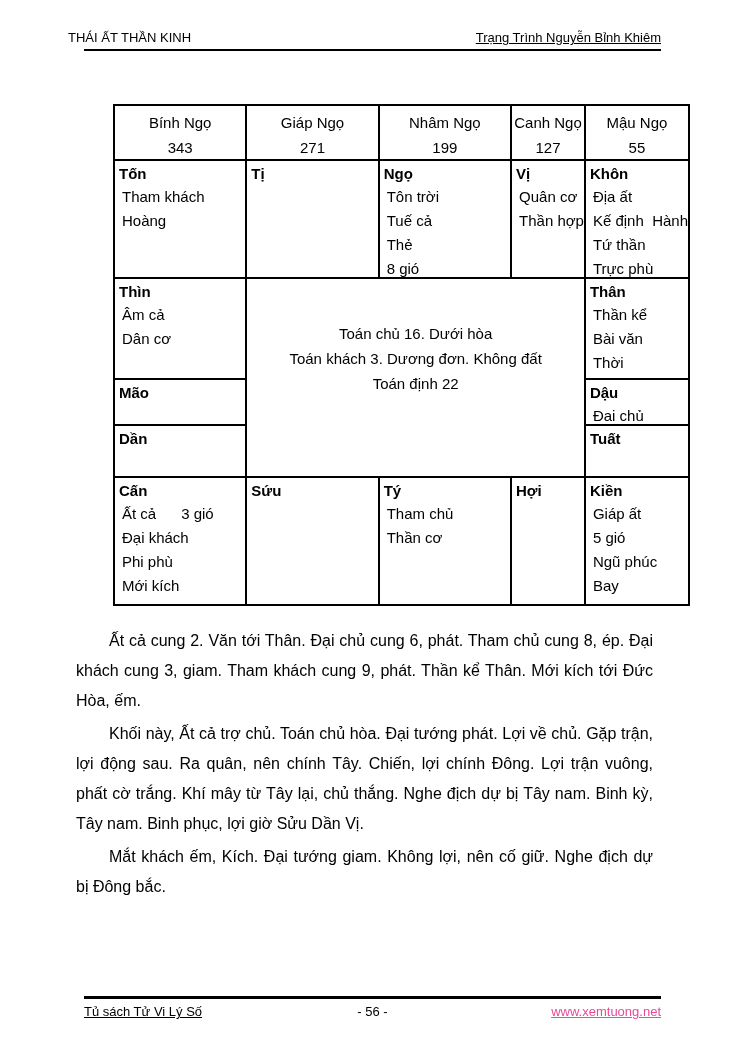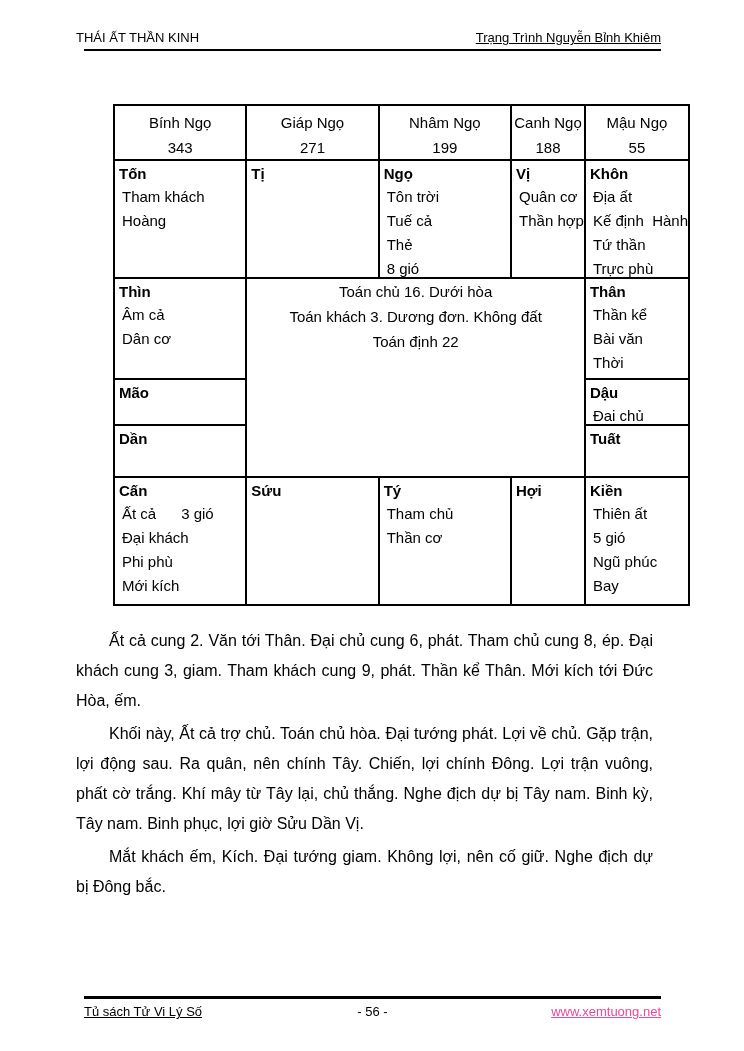--- a/index.html
+++ b/index.html
@@ -6,21 +6,21 @@
   .page{
     position:relative;
     width:744px;height:1051px;
     margin:0 auto;
     background:#ffffff;
     font-family:"Liberation Sans", sans-serif;
     color:#000;
     overflow:hidden;
   }
   
-  .hdr-left{position:absolute;left:76px;top:30px;font-size:13px;}
+  .hdr-left{position:absolute;left:68px;top:30px;font-size:13px;}
   .hdr-right{position:absolute;right:83px;top:30px;font-size:13px;text-decoration:underline;}
   .hdr-rule{position:absolute;left:84px;top:49px;width:577px;height:2px;background:#000;}
 
   
   .tbl{
     position:absolute;left:113px;top:104px;width:577px;height:502px;
     box-sizing:border-box;border:2px solid #000;
     display:grid;
     grid-template-columns:repeat(3,1fr);
     grid-template-rows:55px 118px 101px 46px 52px 1fr;
@@ -28,21 +28,21 @@
   }
   .cell{box-sizing:border-box;border-right:2px solid #000;border-bottom:2px solid #000;overflow:hidden;}
   .cell.last-col{border-right:none;}
   .cell.last-row{border-bottom:none;}
   .ycell{text-align:center;padding-top:4px;line-height:25px;}
   .ctitle{font-weight:bold;padding:2px 4px 0 4px;line-height:22px;white-space:pre-wrap;}
   .cl{padding-left:7px;line-height:24px;white-space:pre-wrap;}
   .center-cell{
     grid-column:2/5;grid-row:3/6;
     box-sizing:border-box;border-right:2px solid #000;border-bottom:2px solid #000;
-    text-align:center;line-height:25px;
+    text-align:center;padding-top:42px;line-height:25px;
   }
   .center-cell .cl{padding-left:0;line-height:25px;}
 
   
   .bodytext{
     position:absolute;left:76px;top:626px;width:577px;
     font-size:16px;line-height:30px;text-align:justify;
   }
   .bodytext p{margin:0 0 3px 0;text-indent:33px;}
 
@@ -70,21 +70,21 @@
     <div class="cell ycell">
       <div>Giáp Ngọ</div>
       <div>271</div>
     </div>
     <div class="cell ycell">
       <div>Nhâm Ngọ</div>
       <div>199</div>
     </div>
     <div class="cell ycell">
       <div>Canh Ngọ</div>
-      <div>188</div>
+      <div>127</div>
     </div>
     <div class="cell ycell last-col">
       <div>Mậu Ngọ</div>
       <div>55</div>
     </div>
 
     <div class="cell">
       <div class="ctitle">Tốn</div>
       <div>
           <div class="cl">Tham khách</div>
@@ -184,21 +184,21 @@
           <div class="cl">Thần cơ</div>
         </div>
     </div>
     <div class="cell last-row">
       <div class="ctitle">Hợi</div>
       <div></div>
     </div>
     <div class="cell last-row last-col">
       <div class="ctitle">Kiền</div>
       <div>
-          <div class="cl">Thiên ất</div>
+          <div class="cl">Giáp ất</div>
           <div class="cl">5 gió</div>
           <div class="cl">Ngũ phúc</div>
           <div class="cl">Bay</div>
         </div>
     </div>
   </div>
 
   <div class="bodytext">
     <p>Ất cả cung 2. Văn tới Thân. Đại chủ cung 6, phát. Tham chủ cung 8, ép. Đại khách cung 3, giam. Tham khách cung 9, phát. Thần kể Thân. Mới kích tới Đức Hòa, ếm.</p>
     <p>Khối này, Ất cả trợ chủ. Toán chủ hòa. Đại tướng phát. Lợi về chủ. Gặp trận, lợi động sau. Ra quân, nên chính Tây. Chiến, lợi chính Đông. Lợi trận vuông, phất cờ trắng. Khí mây từ Tây lại, chủ thắng. Nghe địch dự bị Tây nam. Binh kỳ, Tây nam. Binh phục, lợi giờ Sửu Dần Vị.</p>

